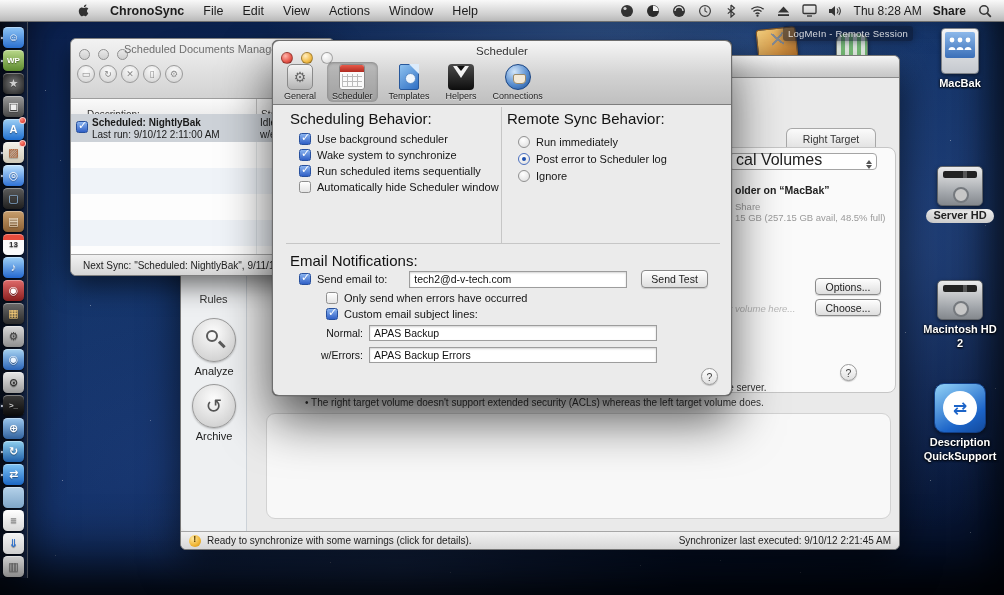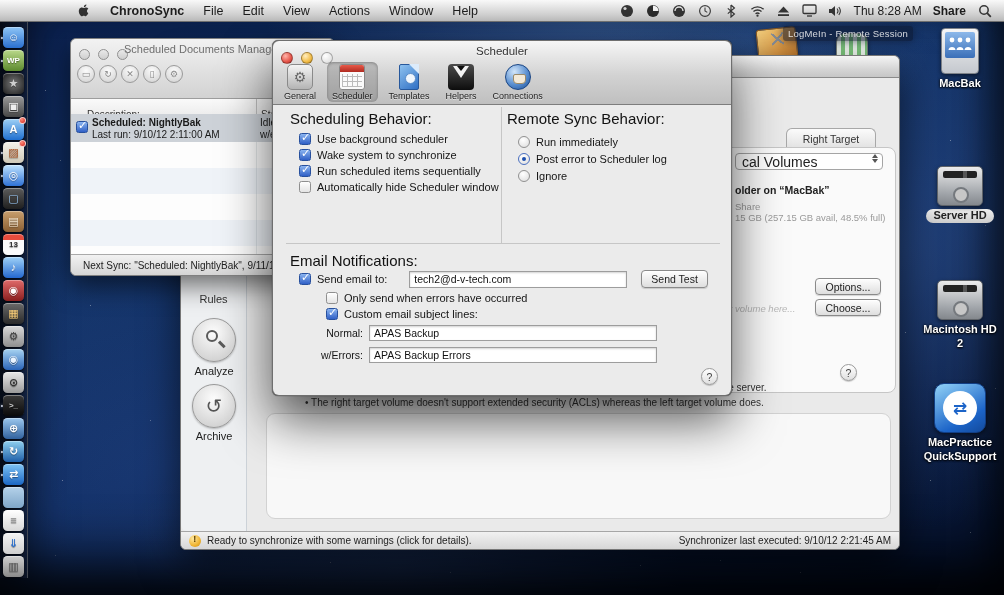--- a/index.html
+++ b/index.html
@@ -105,22 +105,22 @@
 .rules-label{position:absolute;left:0;right:0;top:215px;text-align:center;font-size:11px;color:#333}
 .side-circle{position:absolute;left:11px;width:44px;height:44px;border-radius:50%;border:1px solid #9a9a9a;
  background:radial-gradient(circle at 50% 32%,#fdfdfd,#d6d6d6 75%,#c2c2c2);box-shadow:0 1px 2px rgba(0,0,0,.25);cursor:pointer}
 .side-circle .mag-ring{position:absolute;left:13px;top:11px;width:12px;height:12px;border:2.5px solid #5a5a5a;border-radius:50%}
 .side-circle .mag-handle{position:absolute;left:25px;top:24px;width:8px;height:2.5px;background:#5a5a5a;transform:rotate(45deg)}
 .side-circle .clock-glyph{position:absolute;inset:0;display:flex;align-items:center;justify-content:center;font-size:20px;color:#555}
 .side-label{position:absolute;left:0;width:66px;text-align:center;font-size:11px;color:#222}
 .rt-tab{position:absolute;left:605px;top:72px;width:90px;height:20px;border:1px solid #a8a8a8;border-bottom:none;border-radius:6px 6px 0 0;
  background:linear-gradient(#fbfbfb,#e2e2e2);display:flex;align-items:center;justify-content:center;font-size:10.5px;color:#333;cursor:pointer}
 .rt-panel{position:absolute;left:520px;top:91px;width:195px;height:246px;background:#fafafa;border:1px solid #c6c6c6;border-radius:8px}
-.vol-select{position:absolute;left:33px;top:5px;width:148px;height:17px;background:#fff;border:1px solid #a5a5a5;border-radius:4px;
- display:flex;align-items:flex-start;font-size:14px;color:#222;padding-left:6px;cursor:pointer}
+.vol-select{position:absolute;left:27px;top:5px;width:148px;height:17px;background:#fff;border:1px solid #a5a5a5;border-radius:4px;
+ display:flex;align-items:flex-end;font-size:16px;color:#222;padding-left:6px;cursor:pointer}
 .vol-stepper{margin-left:auto;margin-right:4px;display:flex;flex-direction:column;gap:1px}
 .vol-stepper i{width:0;height:0;border-left:3.5px solid transparent;border-right:3.5px solid transparent}
 .vol-stepper .up{border-bottom:4px solid #555}
 .vol-stepper .dn{border-top:4px solid #555}
 .rt-name{position:absolute;left:33px;top:36px;font-size:10.5px;font-weight:bold;color:#222}
 .rt-share{position:absolute;left:33px;top:53px;font-size:9.5px;color:#9a9a9a}
 .rt-cap{position:absolute;left:33px;top:64px;font-size:9.5px;color:#9a9a9a}
 .rt-options{position:absolute;left:113px;top:130px;width:66px}
 .rt-choose{position:absolute;left:113px;top:151px;width:66px}
 .rt-hint{position:absolute;left:22px;top:155px;font-size:9.5px;font-style:italic;color:#b8b8b8}
@@ -233,21 +233,21 @@
     <div class="desk-label pill">Server HD</div>
   </div>
   <div class="desk-icon" style="left:912px;top:280px;width:96px">
     <div class="hd-icon"></div>
     <div class="desk-label" style="width:78px">Macintosh HD 2</div>
   </div>
   <div class="desk-icon" style="left:906px;top:383px;width:108px">
     <div class="qs-icon">
         <div class="inner">⇄</div>
       </div>
-    <div class="desk-label" style="width:90px">MacPractice QuickSupport</div>
+    <div class="desk-label" style="width:90px">Description QuickSupport</div>
   </div>
 
   <div class="window win-doc">
     <div class="titlebar doc-titlebar"></div>
     <div class="doc-sidebar">
       <div class="rules-label">Rules</div>
       <div class="side-circle" style="top:240px">
         <span class="mag-ring"></span>
         <span class="mag-handle"></span>
       </div>

